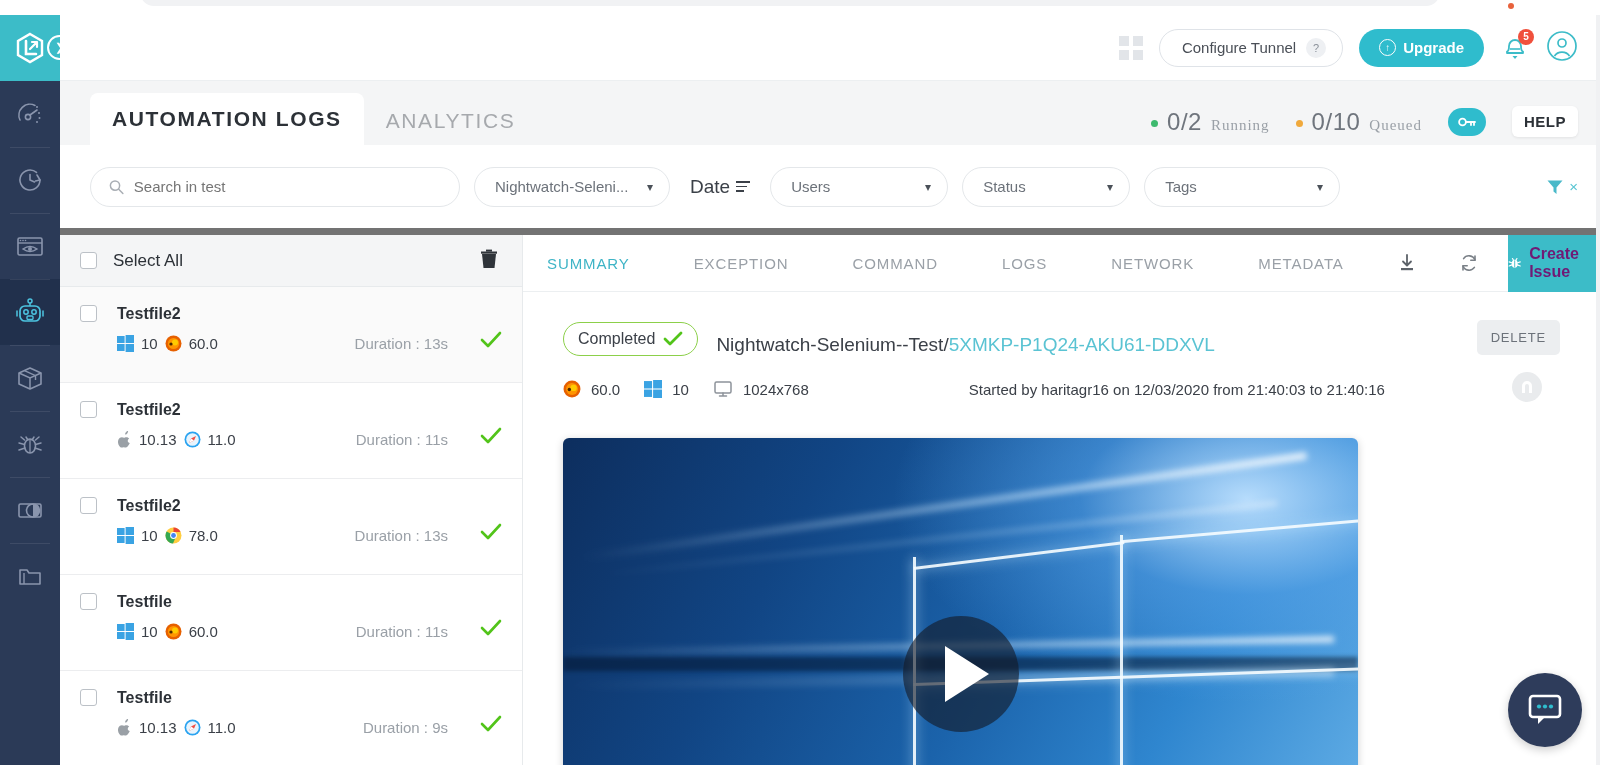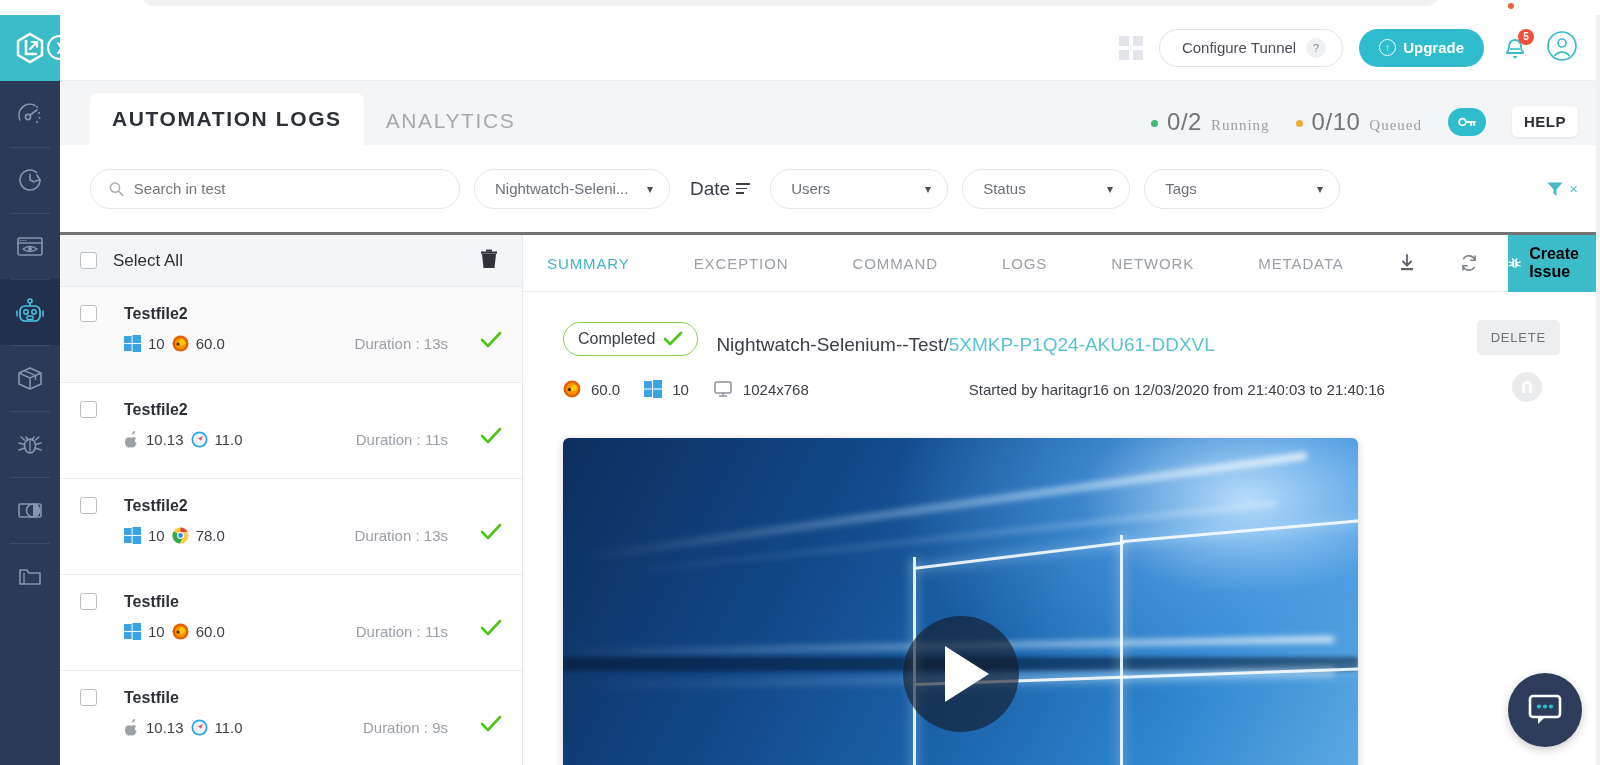--- a/index.html
+++ b/index.html
@@ -123,21 +123,21 @@
   .help-btn {
     background: #fff; border-radius: 6px; padding: 7px 12px;
     font-size: 15px; font-weight: bold; color: #2c3137; letter-spacing: 0.5px;
     box-shadow: 0 1px 3px rgba(0,0,0,0.08); cursor: pointer;
   }
 
   
   .filterbar {
     position: absolute; left: 60px; top: 145px; right: 0; height: 90px;
     background: #fff; display: flex; align-items: center; padding: 0 22px 0 30px;
-    gap: 14px; border-bottom: 3px solid #737373;
+    gap: 14px; border-bottom: 7px solid #737373;
   }
   .search-box {
     width: 370px; height: 40px; border: 1px solid #e4e7ea; border-radius: 22px;
     display: flex; align-items: center; gap: 10px; padding: 0 18px;
   }
   .search-box input {
     border: none; outline: none; font-size: 15px; color: #9aa0a7;
     font-family: inherit; width: 100%; background: transparent;
   }
   .sel {
@@ -176,41 +176,41 @@
     width: 17px; height: 17px; border: 1.6px solid #bcc1c7;
     border-radius: 3px; background: #fff; flex: none; cursor: pointer;
   }
   .list-head .label { margin-left: 16px; font-size: 17px; color: #2c3137; }
   .trash { margin-left: auto; cursor: pointer; }
   .row {
     height: 96px; display: flex; padding: 18px 24px 0 20px;
     border-bottom: 1px solid #ecedef; position: relative; cursor: pointer;
   }
   .row.selected { background: #fafafa; }
-  .row .body { margin-left: 27px; flex: 1; }
+  .row .body { margin-left: 20px; flex: 1; }
   .row .title { font-size: 16px; font-weight: bold; color: #2c3137; }
   .row .meta { margin-top: 12px; display: flex; align-items: center; gap: 7px; font-size: 15px; color: #3b4048; }
   .row .dur { position: absolute; right: 74px; top: 48px; font-size: 15px; color: #9aa0a7; }
   .row .ok { position: absolute; right: 20px; top: 44px; }
 
   
   .detail { position: absolute; left: 523px; top: 235px; right: 0; bottom: 0; background: #fff; }
   .detail-tabs {
     height: 57px; display: flex; align-items: center; gap: 16px;
     border-bottom: 1px solid #eceff1;
   }
   .dtab {
     padding: 0 24px; font-size: 15px; letter-spacing: 0.9px;
     color: #9aa0a7; cursor: pointer; line-height: 57px;
   }
   .dtab.active { color: #3eb4c6; }
   .dicon { padding: 0 14px; cursor: pointer; display:flex; align-items:center; }
   .create-issue {
     margin-left: auto; width: 232px; height: 57px; background: #3cbcc8;
-    color: #000000; display: flex; align-items: center; 
+    color: #701a75; display: flex; align-items: center; 
     gap: 8px; font-size: 16px; font-weight: bold; cursor: pointer;
   }
   .detail-body { padding: 30px 40px 0 40px; position: relative; }
   .status-line { display: flex; align-items: flex-end; gap: 18px; }
   .pill-completed {
     border: 1px solid #8cd04a; border-radius: 20px; padding: 7px 14px;
     display: flex; align-items: center; gap: 8px; font-size: 16px; color: #3b4048;
   }
   .test-name { font-size: 19px; color: #3b4048; }
   .test-name .id { color: #5ac3d3; }

